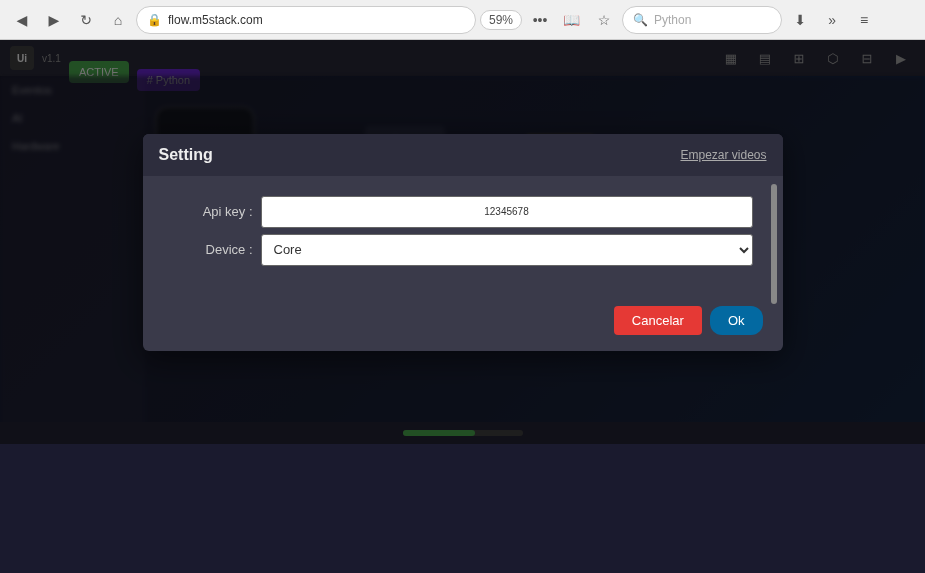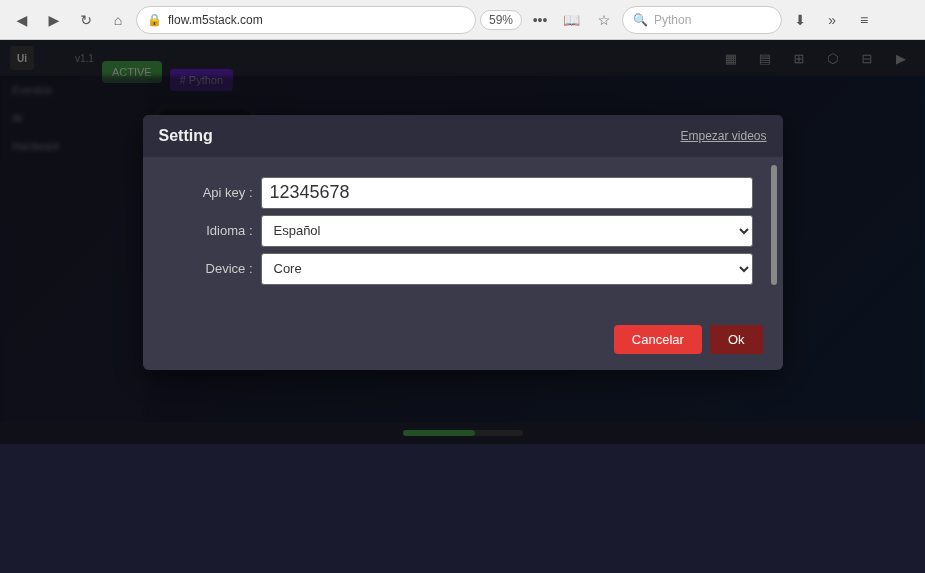--- a/index.html
+++ b/index.html
@@ -95,21 +95,21 @@
       gap: 8px;
     }
     .app-logo {
       width: 24px; height: 24px;
       background: #444;
       border-radius: 4px;
       display: flex; align-items: center; justify-content: center;
       font-size: 10px; color: white; font-weight: bold;
     }
     .app-version {
-      font-size: 10px; color: #999; margin-left: 33px;
+      font-size: 10px; color: #999;
     }
     .app-btn {
       height: 22px;
       border-radius: 4px;
       padding: 0 10px;
       font-size: 11px;
       cursor: pointer;
       border: none;
       display: flex; align-items: center;
     }
@@ -232,24 +232,25 @@
       color: #ccc;
       margin-right: 8px;
       flex-shrink: 0;
     }
     .form-input {
       flex: 1;
       height: 32px;
       border: 1px solid #666;
       border-radius: 3px;
       background: white;
-      font-size: 18px;
+      font-size: 10px;
       padding: 0 8px;
       color: #333;
       outline: none;
+      text-align: center;
     }
     .form-select {
       flex: 1;
       height: 32px;
       border: 1px solid #666;
       border-radius: 3px;
       background: white;
       font-size: 13px;
       padding: 0 8px;
       color: #333;
@@ -304,24 +305,24 @@
       background: #e53935;
       color: white;
       border: none;
       border-radius: 4px;
       padding: 7px 18px;
       font-size: 13px;
       cursor: pointer;
       font-weight: 500;
     }
     .btn-ok {
-      background: #7f1d1d;
+      background: #0369a1;
       color: white;
       border: none;
-      border-radius: 0;
+      border-radius: 12px;
       padding: 7px 18px;
       font-size: 13px;
       cursor: pointer;
       font-weight: 500;
     }
 
     
     .status-bar {
       position: absolute;
       bottom: 0; left: 0; right: 0;
@@ -425,28 +426,20 @@
         <a class="dialog-link">Empezar videos</a>
       </div>
 
       <div class="dialog-body">
 
         <div class="form-row">
           <label class="form-label">Api key :</label>
           <input class="form-input" type="text" value="12345678" style="">
         </div>
 
-        <div class="form-row">
-          <label class="form-label">Idioma :</label>
-          <select class="form-select">
-            <option>Español</option>
-            <option>English</option>
-            <option>Français</option>
-          </select>
-        </div>
 
         <div class="form-row">
           <label class="form-label">Device :</label>
           <select class="form-select">
             <option>Core</option>
             <option>Core2</option>
             <option>ATOM</option>
             <option>StickC</option>
           </select>
         </div>

